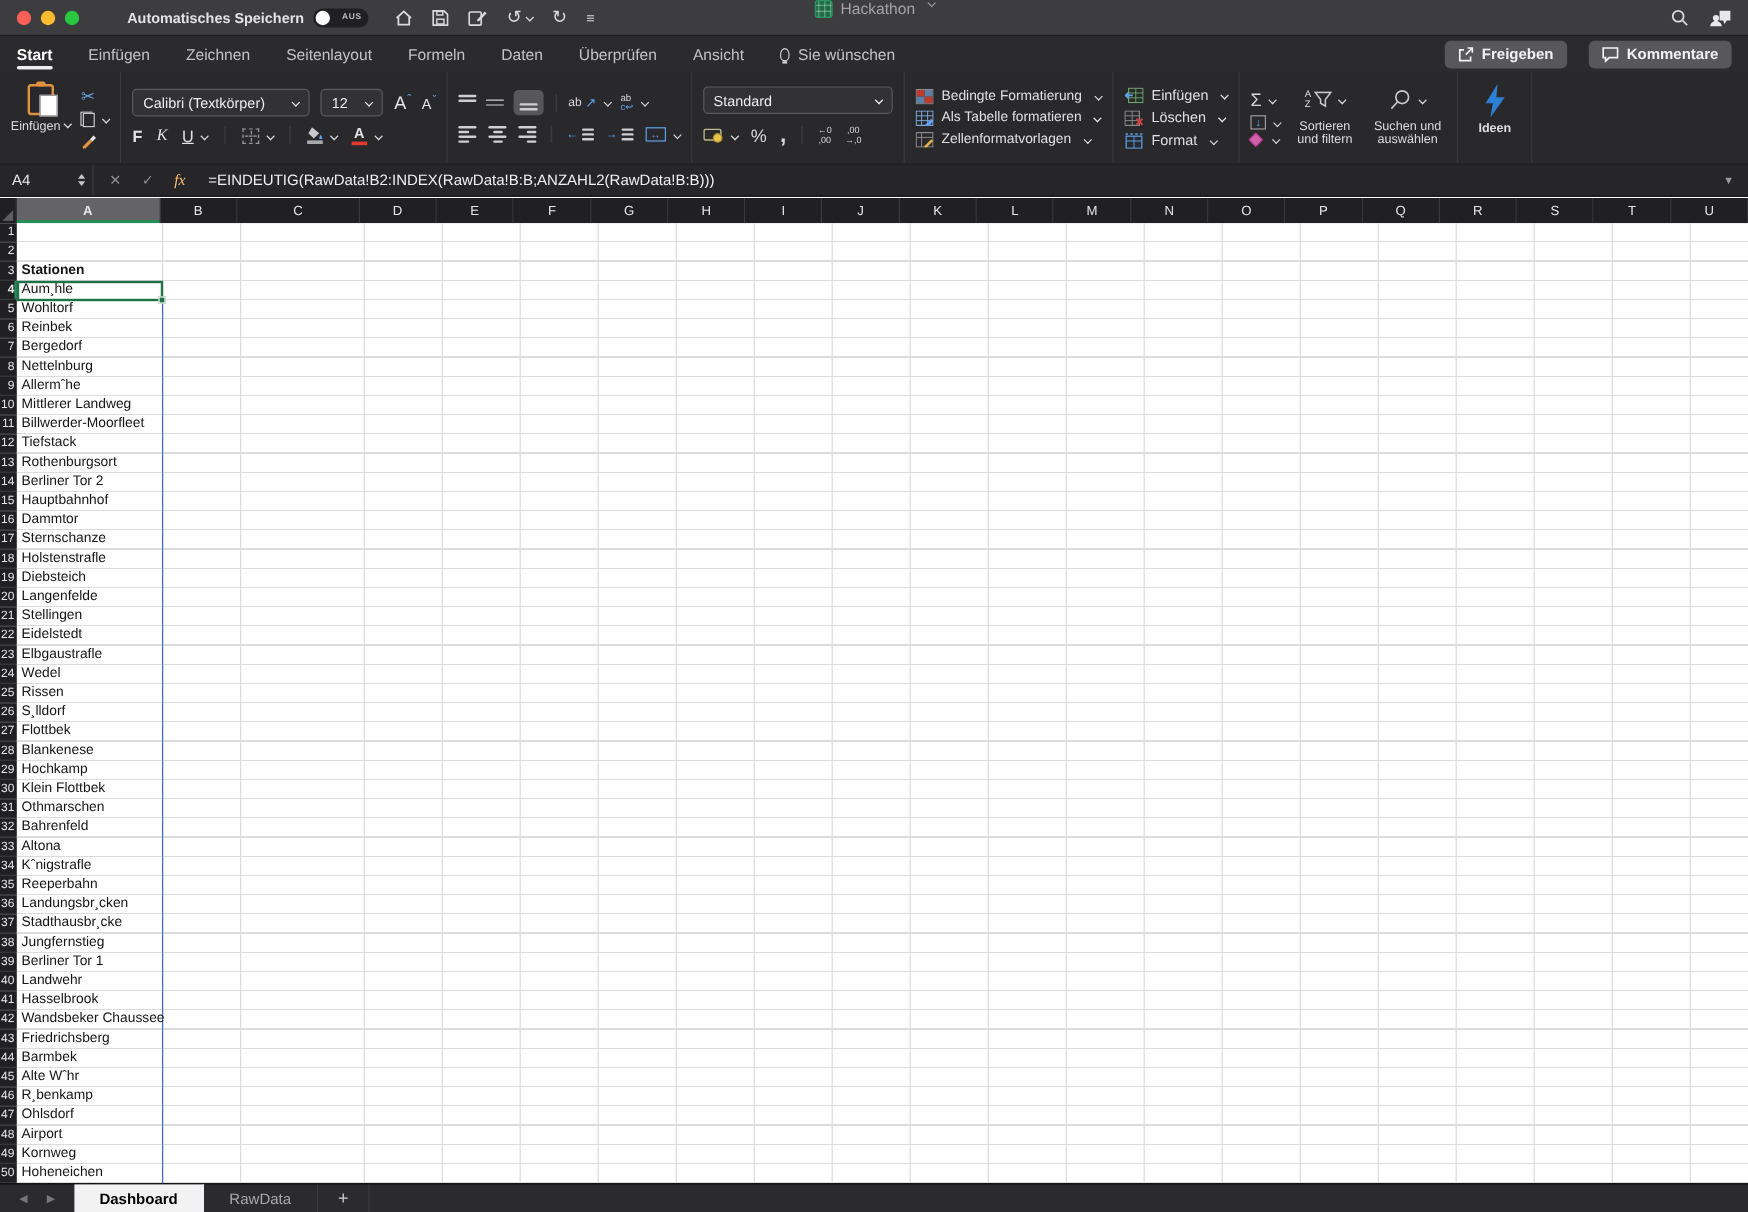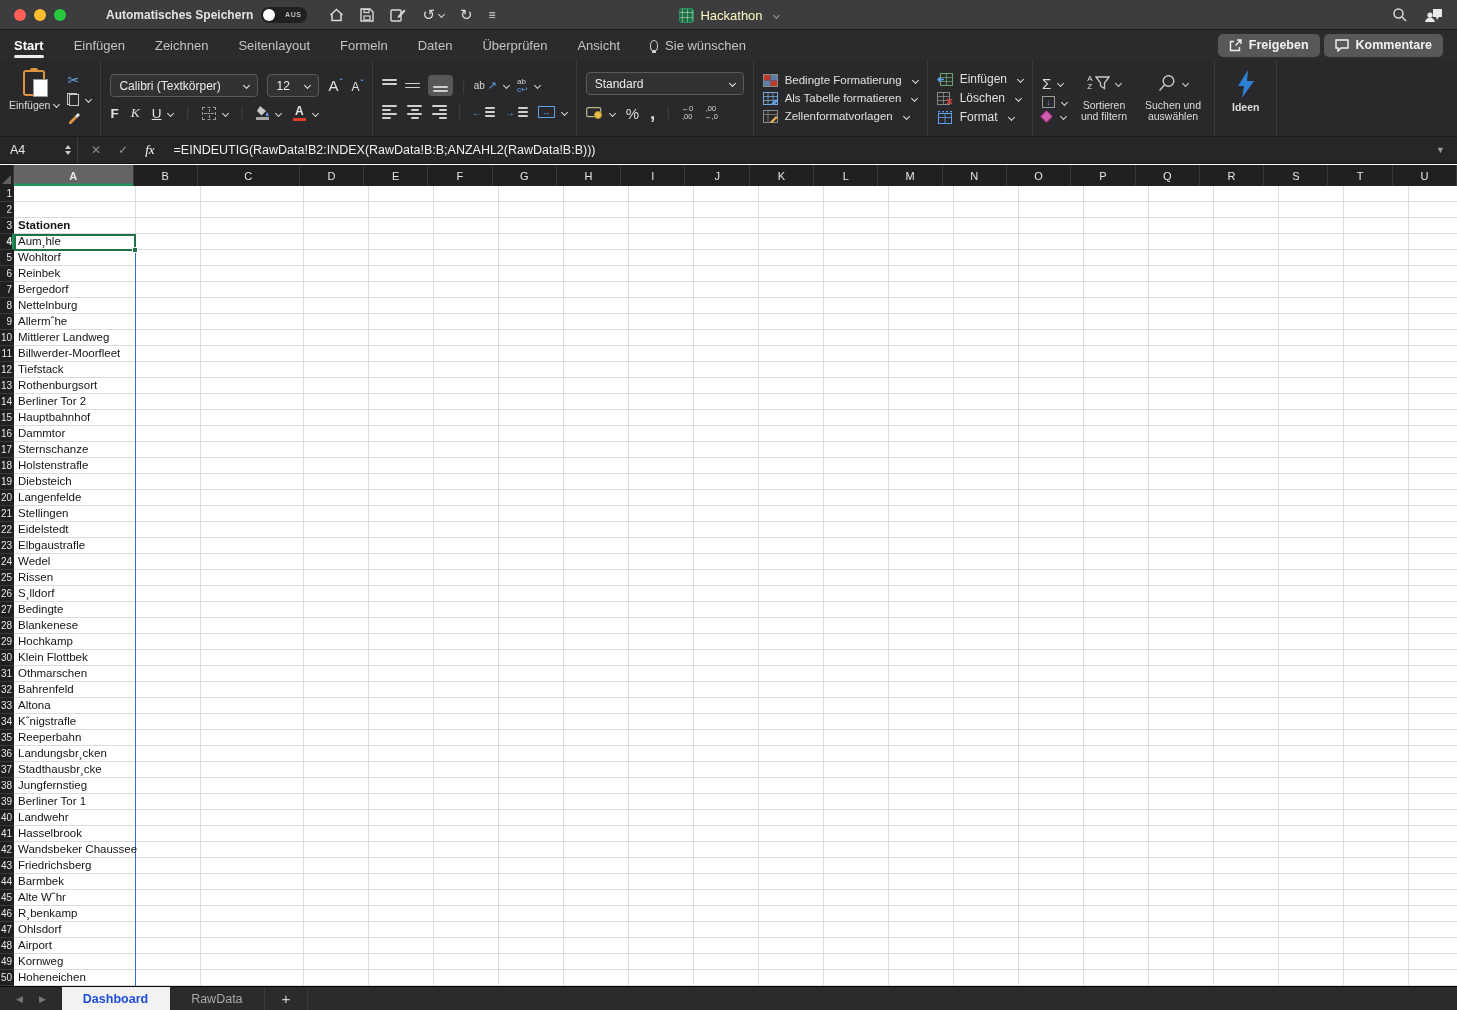--- a/index.html
+++ b/index.html
@@ -13,38 +13,38 @@
   .light{width:12px;height:12px;border-radius:50%}
   .l-red{background:#ff5f57}.l-yel{background:#febc2e}.l-grn{background:#28c840}
   .autosave{display:flex;align-items:center;gap:8px;font-size:12px;font-weight:bold;color:#e3e3e5}
   .toggle{width:46px;height:16px;background:#202022;border-radius:9px;position:relative;
     display:flex;align-items:center;justify-content:flex-end;padding-right:6px}
   .knob{position:absolute;left:2px;top:2px;width:12px;height:12px;border-radius:50%;background:#fff}
   .togglelabel{font-size:7px;color:#bdbdbf;letter-spacing:.5px}
   .qat{display:flex;align-items:center;gap:16px;margin-left:22px;color:#d9d9db}
   .qicon{display:inline-flex;align-items:center;font-size:15px;line-height:1}
   .doc-title{position:absolute;left:50%;top:0;height:30px;transform:translateX(-50%);
-    display:flex;align-items:center;gap:7px;font-size:13px;color:#fef9c3}
+    display:flex;gap:7px;font-size:13px;color:#a3a3a3}
   .xlicon{width:15px;height:15px;border-radius:3px;background:#1d7044;
     background-image:linear-gradient(#ffffff66 1px,transparent 1px),linear-gradient(90deg,#ffffff66 1px,transparent 1px);
     background-size:5px 5px;background-position:2px 3px;border:1px solid #2a9464}
   .tb-right{margin-left:auto;display:flex;align-items:center;gap:18px}
   .chv{display:inline-block;width:5px;height:5px;border-right:1.4px solid currentColor;
     border-bottom:1.4px solid currentColor;transform:rotate(45deg);margin-left:4px;vertical-align:2px}
 
   
   .tabrow{position:absolute;top:30px;left:0;width:100%;height:30px;background:#2b2b2d;
     display:flex;align-items:center;padding:0 14px}
   .rtabs{display:flex;align-items:center;gap:30px}
   .rtab{font-size:13px;color:#c3c3c5;position:relative;cursor:default;display:flex;align-items:center;gap:7px;height:30px}
   .rtab.active{color:#fff;font-weight:bold}
   .rtab.active::after{content:"";position:absolute;left:0;right:0;bottom:2px;height:3px;border-radius:2px;background:#ededef}
   .bulb{width:8px;height:11px;border:1.4px solid #cfcfcf;border-radius:50% 50% 42% 42%;position:relative}
   .bulb::after{content:"";position:absolute;left:1px;right:1px;bottom:-3px;height:2px;background:#cfcfcf}
-  .topbtns{margin-left:auto;display:flex;gap:4px}
+  .topbtns{margin-left:auto;display:flex;gap:18px}
   .tbtn{height:23px;background:#58585a;border-radius:5px;display:flex;align-items:center;gap:7px;
     padding:0 11px;font-size:12.5px;font-weight:bold;color:#f2f2f4}
 
   
   .ribbon{position:absolute;top:60px;left:0;width:100%;height:76px;background:#29292b;
     display:flex;align-items:stretch;color:#d8d8da}
   .rg{border-right:1px solid #3b3b3d;padding:6px 9px;display:flex;align-items:center;gap:8px}
   .rcol{display:flex;flex-direction:column;justify-content:center;gap:7px;height:100%}
   .rrow{display:flex;align-items:center;gap:9px}
   .vbtn{display:flex;flex-direction:column;align-items:center;padding-top:4px;height:100%}
@@ -91,21 +91,21 @@
   
   .fbar{position:absolute;top:136px;left:0;width:100%;height:28px;background:#262628;border-top:1px solid #1b1b1d;
     border-bottom:1px solid #151517;display:flex;align-items:center;color:#e8e8ea}
   .namebox{width:78px;height:100%;display:flex;align-items:center;padding-left:10px;font-size:12.5px;
     border-right:1px solid #3c3c3e;position:relative}
   .step{margin-left:auto;margin-right:6px;display:flex;flex-direction:column;gap:2px}
   .step b{width:0;height:0;border-left:3.5px solid transparent;border-right:3.5px solid transparent}
   .step .up{border-bottom:4px solid #c9c9cb}
   .step .dn{border-top:4px solid #c9c9cb}
   .fbtns{display:flex;align-items:center;gap:17px;padding:0 13px;color:#8e8e90;font-size:12px}
-  .fx{font-family:"Liberation Serif",serif;font-style:italic;font-size:13px;color:#ffffff}
+  .fx{font-family:"Liberation Serif",serif;font-style:italic;font-size:13px;color:#fdba74}
   .fformula{flex:1;font-size:12.5px;color:#f0f0f2;padding-left:6px;white-space:nowrap;overflow:hidden}
   .fexpand{padding:0 12px;color:#9a9a9c;font-size:9px}
 
   
   .grid{position:absolute;top:165px;left:0;width:100%;height:821px;background:#fff}
   .gheader{height:21px;display:flex;background:#202022}
   .corner{width:14px;height:21px;background:#202022;position:relative;border-right:1px solid #3a3a3c}
   .corner .tri{position:absolute;right:2px;bottom:2px;width:0;height:0;
     border-bottom:9px solid #5f5f61;border-left:9px solid transparent}
   .colh{height:21px;display:flex;align-items:center;justify-content:center;font-size:11px;color:#e6e6e8;
@@ -124,21 +124,21 @@
   .sel{position:absolute;left:0;top:48px;width:122px;height:17px;border:2px solid #1f7245;z-index:3}
   .fillh{position:absolute;left:118px;top:61px;width:6px;height:6px;background:#1f7245;border:1px solid #fff;z-index:4}
   .pbreak{position:absolute;left:121px;top:65px;width:1px;height:735px;background:#3b6cc7;z-index:1}
 
   
   .sheetbar{position:absolute;bottom:0;left:0;width:100%;height:24px;background:#2b2b2d;border-top:1px solid #050507;
     display:flex;align-items:stretch}
   .snav{display:flex;align-items:center;gap:16px;padding:0 16px;color:#77777a;font-size:9px}
   .stabs{display:flex;align-items:stretch}
   .stab{display:flex;align-items:center;padding:0 21px;font-size:12.5px;color:#a9a9ab;border-right:1px solid #3a3a3c}
-  .stab.active{background:#f2f2f2;color:#1d4ed8;font-weight:bold;border-right:1px solid #f2f2f2}
+  .stab.active{background:#f2f2f2;color:#000000;font-weight:bold;border-right:1px solid #f2f2f2}
   .splus{display:flex;align-items:center;padding:0 17px;color:#cfcfd1;font-size:15px;border-right:1px solid #3a3a3c}
 
   svg{display:block}
 </style>
 </head>
 <body>
 
 <div class="app">
 
   <div class="titlebar">
@@ -689,21 +689,21 @@
           <div class="cellv" style="top: 256px;">Sternschanze</div>
           <div class="cellv" style="top: 272px;">Holstenstrafle</div>
           <div class="cellv" style="top: 288px;">Diebsteich</div>
           <div class="cellv" style="top: 304px;">Langenfelde</div>
           <div class="cellv" style="top: 320px;">Stellingen</div>
           <div class="cellv" style="top: 336px;">Eidelstedt</div>
           <div class="cellv" style="top: 352px;">Elbgaustrafle</div>
           <div class="cellv" style="top: 368px;">Wedel</div>
           <div class="cellv" style="top: 384px;">Rissen</div>
           <div class="cellv" style="top: 400px;">S¸lldorf</div>
-          <div class="cellv" style="top: 416px;">Bedingte</div>
+          <div class="cellv" style="top: 416px;">Flottbek</div>
           <div class="cellv" style="top: 432px;">Blankenese</div>
           <div class="cellv" style="top: 448px;">Hochkamp</div>
           <div class="cellv" style="top: 464px;">Klein Flottbek</div>
           <div class="cellv" style="top: 480px;">Othmarschen</div>
           <div class="cellv" style="top: 496px;">Bahrenfeld</div>
           <div class="cellv" style="top: 512px;">Altona</div>
           <div class="cellv" style="top: 528px;">Kˆnigstrafle</div>
           <div class="cellv" style="top: 544px;">Reeperbahn</div>
           <div class="cellv" style="top: 560px;">Landungsbr¸cken</div>
           <div class="cellv" style="top: 576px;">Stadthausbr¸cke</div>

